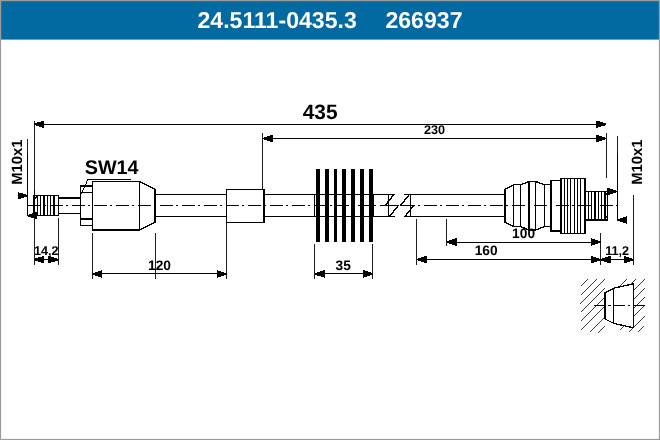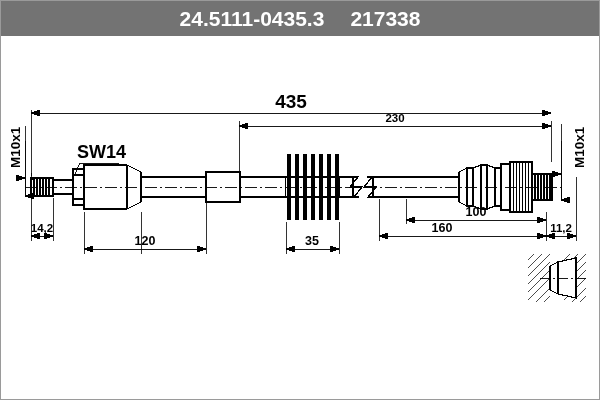--- a/index.html
+++ b/index.html
@@ -1,36 +1,36 @@
 <!DOCTYPE html>
 <html><head>
 <meta charset="utf-8">
 <style>
   html,body{margin:0;padding:0;background:#ffffff;}
   body{width:600px;height:400px;overflow:hidden;
        font-family:"Liberation Sans","DejaVu Sans",sans-serif;}
   #page{position:relative;width:600px;height:400px;background:#fff;
         border:1px solid #9a9a9a;box-sizing:border-box;}
   #header{position:absolute;left:0;top:0;width:100%;height:35px;
-          background:#737373;display:flex;align-items:center;
+          background:#0369a1;display:flex;align-items:center;
           justify-content:center;gap:26px;box-sizing:border-box;}
   #header .htxt{color:#ffffff;font-size:21px;font-weight:bold;
                 letter-spacing:0px;line-height:1;white-space:nowrap;}
   #drawing{position:absolute;left:0;top:35px;width:600px;height:364px;text-decoration:underline;}
   svg{display:block;}
   .lbl{font-family:"Liberation Sans","DejaVu Sans",sans-serif;fill:#000;}
 </style>
 </head>
 <body>
 
 <div id="page">
 
   <div id="header">
     <span class="htxt">24.5111-0435.3</span>
-    <span class="htxt">217338</span>
+    <span class="htxt">266937</span>
   </div>
 
   <div id="drawing">
     <svg width="600" height="364" viewBox="0 0 600 364">
 
       <g fill="none" stroke="#000" stroke-width="1.2" shape-rendering="crispEdges">
 
         <g>
 
           <rect x="30" y="142" width="22" height="18"></rect>

